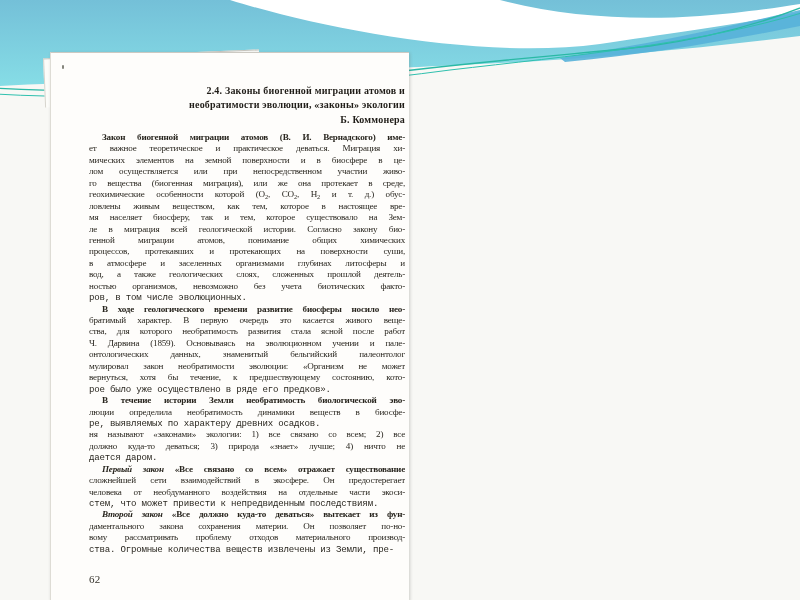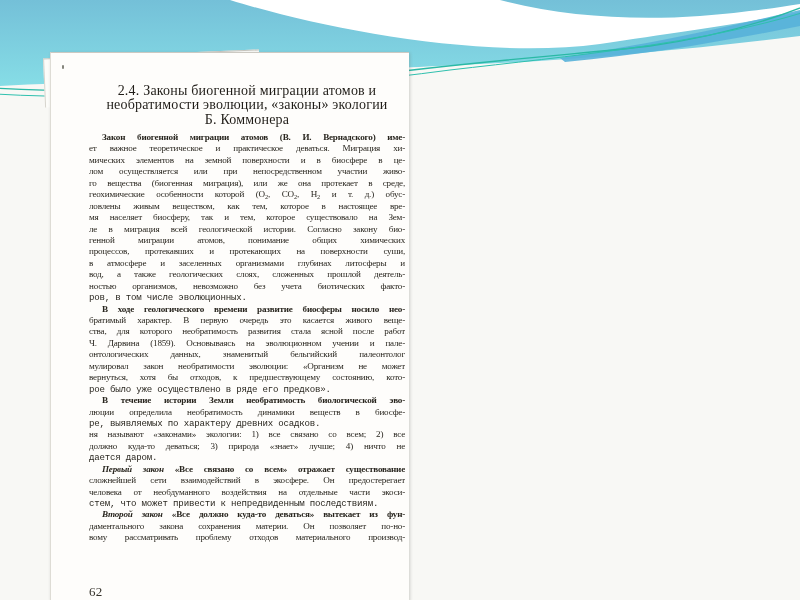--- a/index.html
+++ b/index.html
@@ -25,41 +25,41 @@
     box-shadow:1px 1px 3px rgba(110,110,100,0.30);
   }
 
   .smudge {
     position:absolute; left:11px; top:12px; width:2px; height:4px;
     background:#85857c; border-radius:1px;
   }
 
   .page-heading {
     position:absolute; left:38px; top:31px; width:316px;
-    text-align:center; font-weight:normal;
-    font-size:14px; line-height:14.4px;
+    text-align:right; font-weight:bold;
+    font-size:10px; line-height:14.4px;
     letter-spacing:0.2px; color:#201d18;
   }
   .page-heading div { white-space:nowrap; }
 
   .page-body { position:absolute; left:38px; top:79px; width:316px; }
 
   .bline {
     font-size:9.1px; line-height:11.45px; height:11.45px; overflow:hidden;
     text-align:justify; text-align-last:justify;
     color:#29261f; letter-spacing:-0.2px;
   }
   .bline.pend { text-align-last:left;font-family:Liberation Mono, monospace; }
   .bline.pind { text-indent:13px;font-weight:bold; }
   .ital { font-style:italic; }
   .subsc { font-size:6.3px; vertical-align:-1.8px; letter-spacing:0; }
 
   .page-num {
-    position:absolute; left:38px; top:531px;
-    font-size:13px; color:#35322b; letter-spacing:0.3px;
+    position:absolute; left:38px; top:520px;
+    font-size:11px; color:#35322b; letter-spacing:0.3px;
   }
 </style>
 </head>
 <body>
 
 <div class="slide">
 
   <svg class="decor" viewBox="0 0 800 160" preserveAspectRatio="none" aria-hidden="true">
     <defs>
       <linearGradient id="bandg" x1="0" y1="0" x2="0" y2="1">
@@ -100,33 +100,34 @@
         <div class="bline"><span>в атмосфере и заселенных организмами глубинах литосферы и</span></div>
         <div class="bline"><span>вод, а также геологических слоях, сложенных прошлой деятель-</span></div>
         <div class="bline"><span>ностью организмов, невозможно без учета биотических факто-</span></div>
         <div class="bline pend"><span>ров, в том числе эволюционных.</span></div>
         <div class="bline pind"><span>В ходе геологического времени развитие биосферы носило нео-</span></div>
         <div class="bline"><span>братимый характер. В первую очередь это касается живого веще-</span></div>
         <div class="bline"><span>ства, для которого необратимость развития стала ясной после работ</span></div>
         <div class="bline"><span>Ч. Дарвина (1859). Основываясь на эволюционном учении и пале-</span></div>
         <div class="bline"><span>онтологических данных, знаменитый бельгийский палеонтолог</span></div>
         <div class="bline"><span>мулировал закон необратимости эволюции: «Организм не может</span></div>
-        <div class="bline"><span>вернуться, хотя бы отходов, к предшествующему состоянию, кото-</span></div>
+        <div class="bline"><span>вернуться, хотя бы течение, к предшествующему состоянию, кото-</span></div>
         <div class="bline pend"><span>рое было уже осуществлено в ряде его предков».</span></div>
         <div class="bline pind"><span>В течение истории Земли необратимость биологической эво-</span></div>
         <div class="bline"><span>люции определила необратимость динамики веществ в биосфе-</span></div>
         <div class="bline pend"><span>ре, выявляемых по характеру древних осадков.</span></div>
         <div class="bline"><span>ня называют «законами» экологии: 1) все связано со всем; 2) все</span></div>
         <div class="bline"><span>должно куда-то деваться; 3) природа «знает» лучше; 4) ничто не</span></div>
         <div class="bline pend"><span>дается даром.</span></div>
         <div class="bline pind"><span class="ital">Первый закон</span><span> «Все связано со всем» отражает существование</span></div>
         <div class="bline"><span>сложнейшей сети взаимодействий в экосфере. Он предостерегает</span></div>
         <div class="bline"><span>человека от необдуманного воздействия на отдельные части экоси-</span></div>
         <div class="bline pend"><span>стем, что может привести к непредвиденным последствиям.</span></div>
         <div class="bline pind"><span class="ital">Второй закон</span><span> «Все должно куда-то деваться» вытекает из фун-</span></div>
         <div class="bline"><span>даментального закона сохранения материи. Он позволяет по-но-</span></div>
         <div class="bline"><span>вому рассматривать проблему отходов материального производ-</span></div>
+        <div class="bline pend"><span>ства. Огромные количества веществ извлечены из Земли, пре-</span></div>
       </div>
 
     <div class="page-num">62</div>
   </div>
 
 </div>
 
 </body></html>

